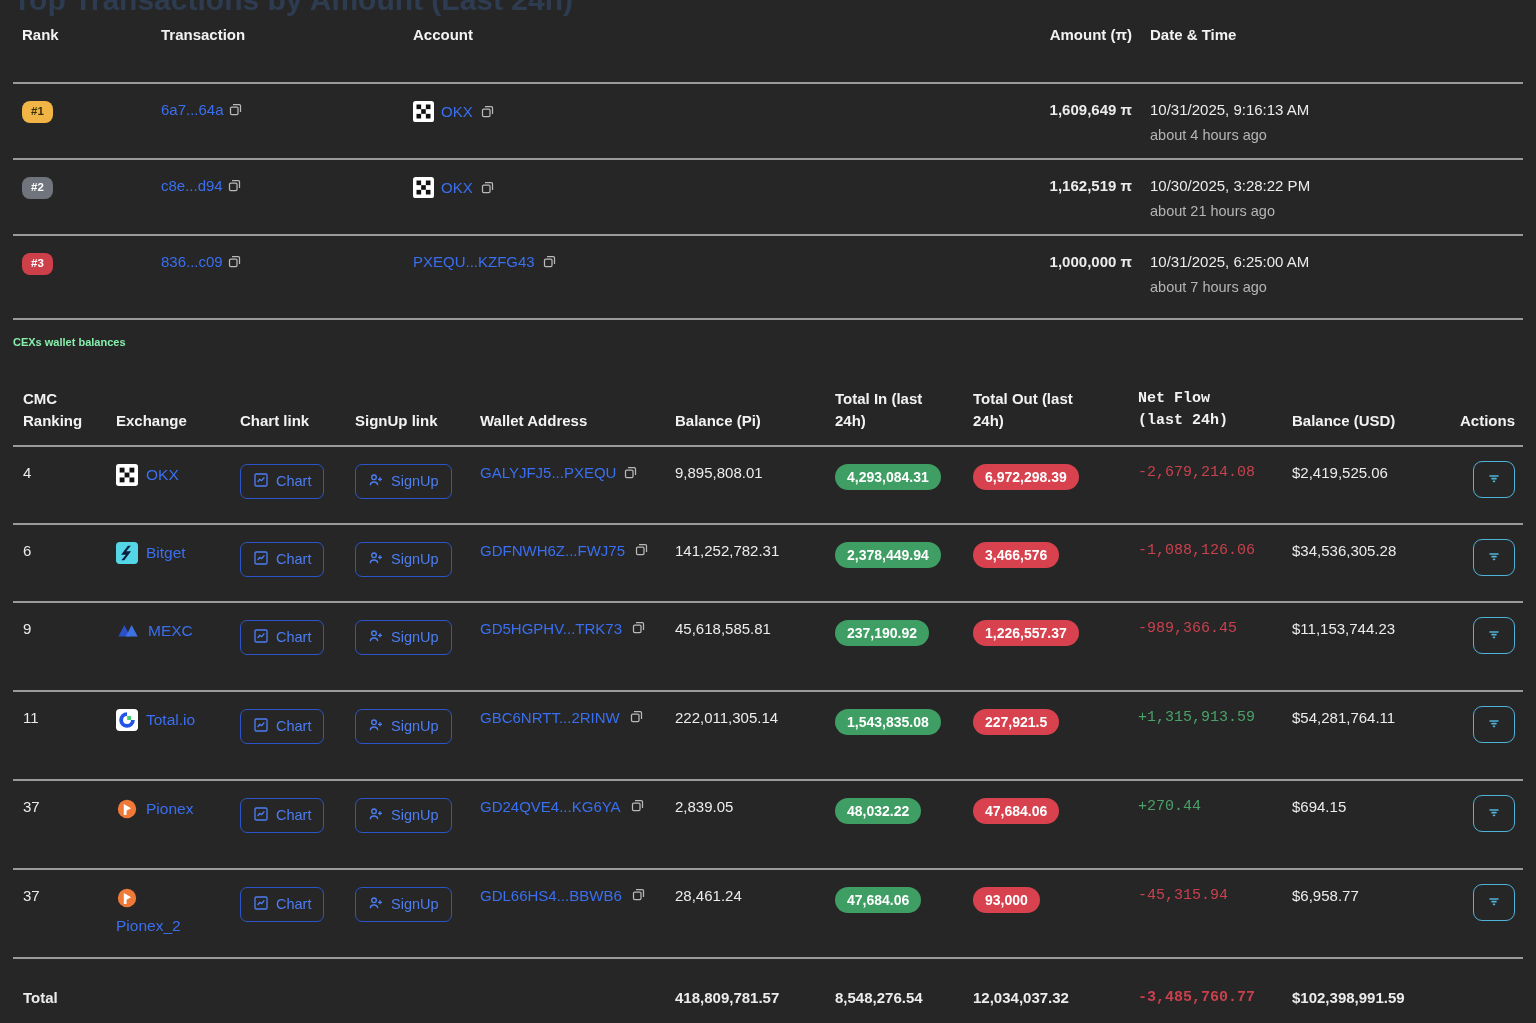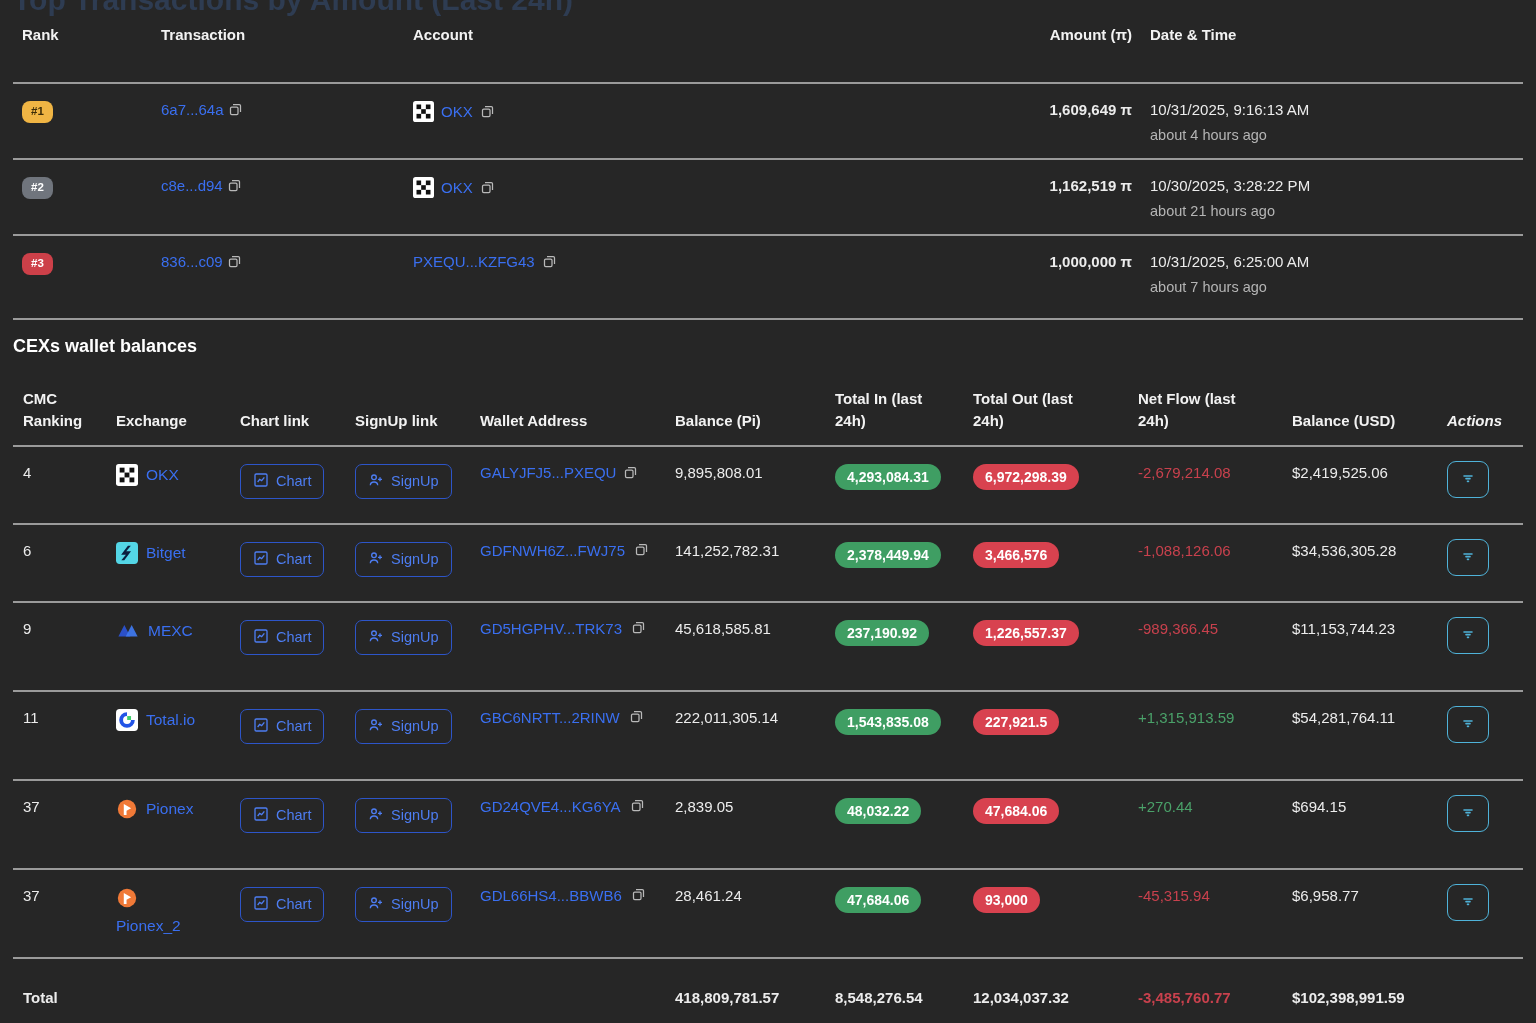--- a/index.html
+++ b/index.html
@@ -38,39 +38,39 @@
   .c-dt .ago { color:#b5b5b5; margin-top:9px; font-size:14.5px; }
   .rank-badge {
     display:inline-block; font-size:11.5px; font-weight:700;
     padding:5px 9px; border-radius:8px; line-height:1;
   }
   .rank-1 { background:#f0b544; color:#3d2d08; }
   .rank-2 { background:#70757d; color:#fff; }
   .rank-3 { background:#cd4049; color:#fff; }
 
   
-  .section-title { margin-top:16px; height:32px; font-size:18px; font-weight:700; color:#ffffff; }
+  .section-title { margin-top:16px; height:32px; font-size:11px; font-weight:700; color:#86efac; }
 
   
   .cex-header { display:flex; align-items:flex-end; height:79px; padding-bottom:13px; }
   .cex-row { display:flex; align-items:flex-start; padding-top:17px; }
   .cex-row.h78 { height:78px; }
   .cex-row.h89 { height:89px; }
   .cex-total { display:flex; align-items:flex-start; height:56px; padding-top:30px; font-weight:600; }
   .k-rank { width:103px; padding-left:10px; }
   .k-exch { width:124px; }
   .k-chart{ width:115px; }
   .k-sign { width:125px; }
   .k-wall { width:195px; }
   .k-bal  { width:160px; }
   .k-in   { width:138px; }
   .k-out  { width:156px; }
-  .k-flow { width:155px; padding-left:9px; }
+  .k-flow { width:155px; padding-left:9px;font-family:Liberation Mono, monospace; }
   .k-usd  { width:163px; padding-left:8px; }
-  .k-act  { width:70px; display:flex; justify-content:flex-start; padding-right:2px;font-style:italic; }
+  .k-act  { width:70px; display:flex; justify-content:flex-end; padding-right:2px; }
   .hdr-wrap { display:inline-block; max-width:100%; line-height:22px; }
 
   .exch-cell { display:flex; align-items:center; gap:8px; flex-wrap:wrap; row-gap:8px; }
   .exch-name { color:#3a6ff0; font-size:15.5px; }
   .logo { display:inline-flex; flex:none; }
 
   .wallet-cell { display:flex; flex-direction:row; gap:9px; }
   .wallet-line { display:flex; align-items:center; gap:7px; }
 
   .btn {

